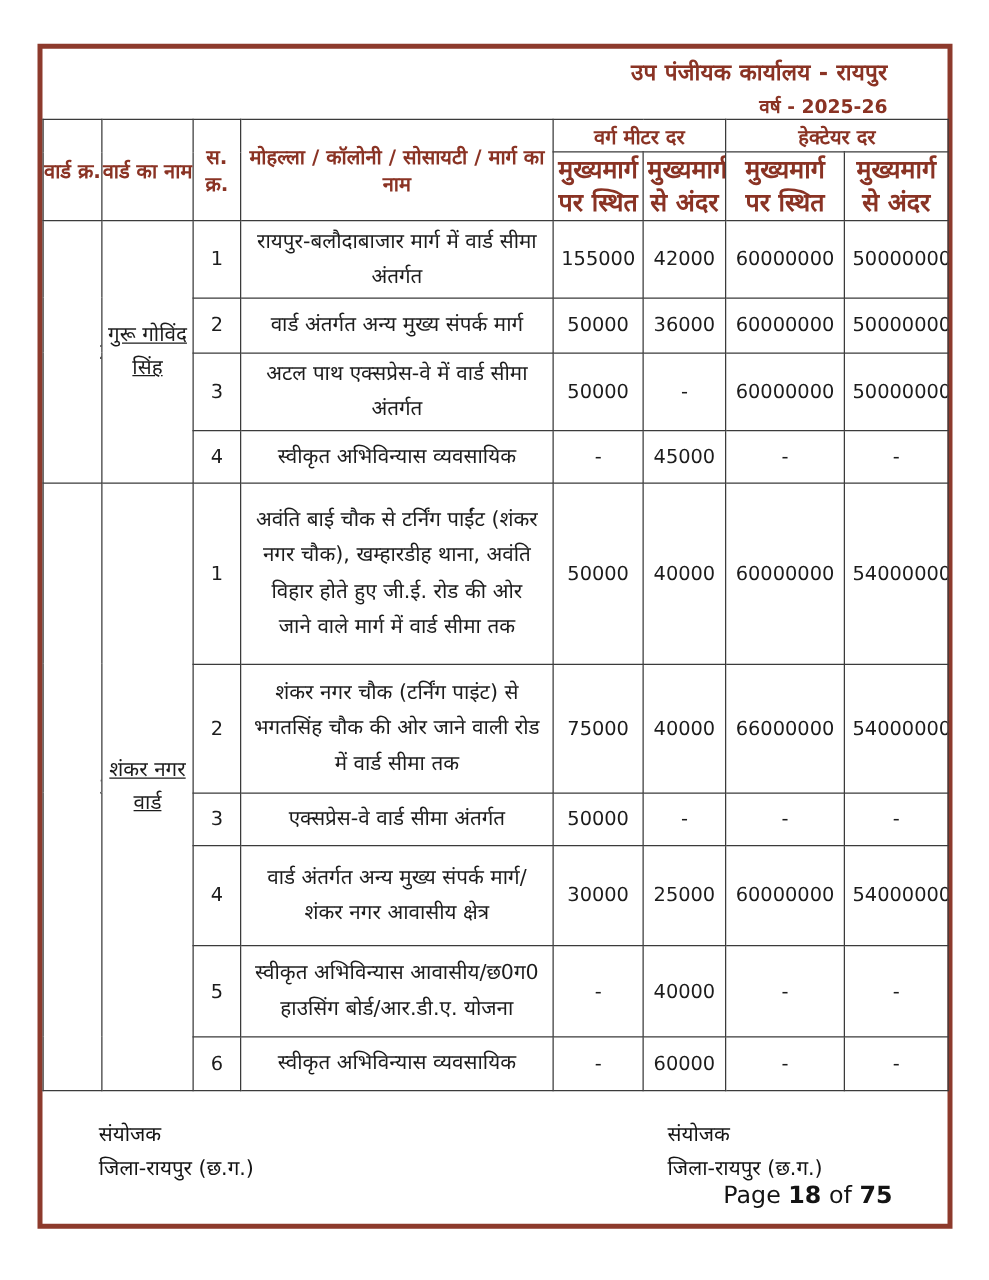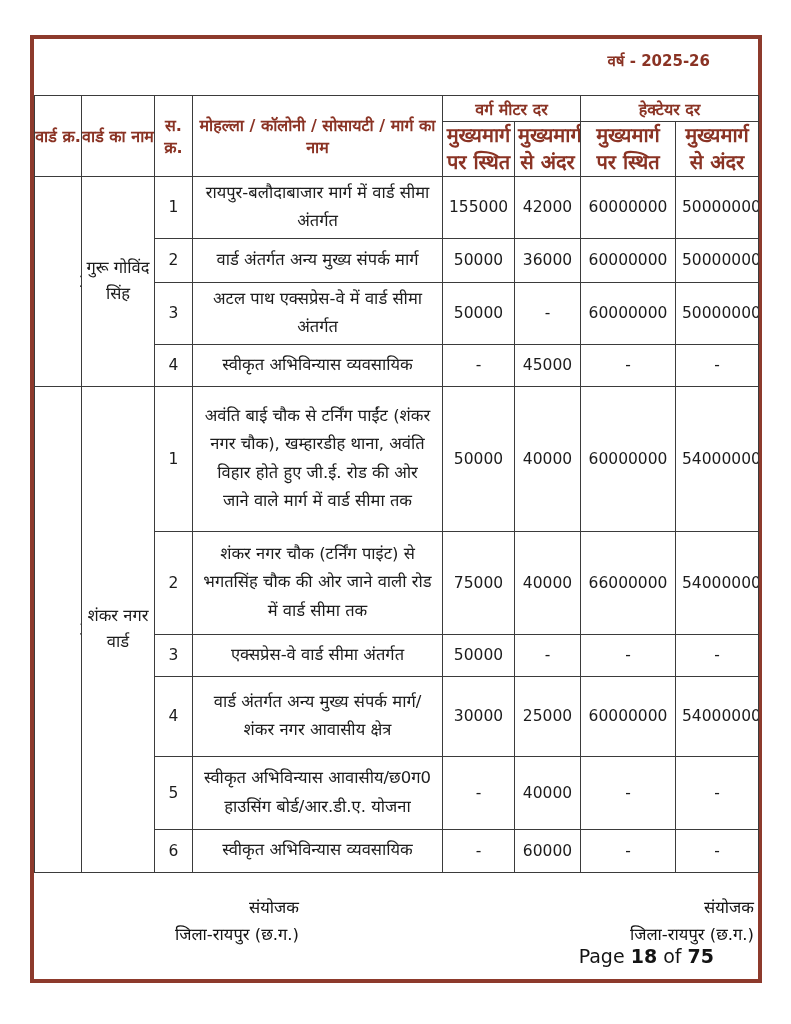--- a/index.html
+++ b/index.html
@@ -13,38 +13,39 @@
   .office-title { font-size:18px; font-weight:600; letter-spacing:0.2px; }
   .office-year  { font-size:15px; font-weight:600; margin-top:5px; }
 
   
   table.rates { position:absolute; top:56px; left:0; width:724px; border-collapse:collapse; table-layout:fixed; }
   table.rates th, table.rates td { border:1.5px solid #3b3b3b; vertical-align:middle; text-align:center; overflow:hidden; }
   table.rates th { color:#8a3324; font-weight:600; }
   tr.ghead th { font-size:16px; height:26px; }
   tr.shead th { font-size:20px; height:48px; line-height:1.35; padding:0 3px; }
   td.c-ward  { font-size:16px;padding-left:44px; }
-  td.c-wname { font-size:16.5px; line-height:1.6; padding:0 4px; }
+  td.c-wname { font-size:16.5px; line-height:1.6; padding:0 4px;text-decoration:underline; }
   td.c-sno   { font-size:15.5px; }
   td.c-loc   { font-size:16.5px; line-height:1.72; padding:2px 10px; }
   td.c-num   { font-size:15.5px; padding:0 6px; }
 
   
-  .sig { position:absolute; width:220px; text-align:right; font-size:16.5px; line-height:1.62; color:#141414; }
+  .sig { position:absolute; width:220px; text-align:left; font-size:16.5px; line-height:1.62; color:#141414; }
   .sig-left  { left:45px;  top:856px; }
   .sig-right { left:500px; top:856px; }
   .page-num { position:absolute; top:906px; left:520px; width:160px; text-align:right; font-size:19px; color:#141414; }
   .page-num .b { font-weight:bold; }
 </style>
 </head>
 <body>
 
 <div class="sheet">
 
   <div class="office-header">
+    <div class="office-title">उप पंजीयक कार्यालय - रायपुर</div>
     <div class="office-year">वर्ष - 2025-26</div>
   </div>
 
   <table class="rates">
     <colgroup>
       <col style="width:47px">
         <col style="width:73px">
         <col style="width:38px">
         <col style="width:250px">
       <col style="width:72px">

